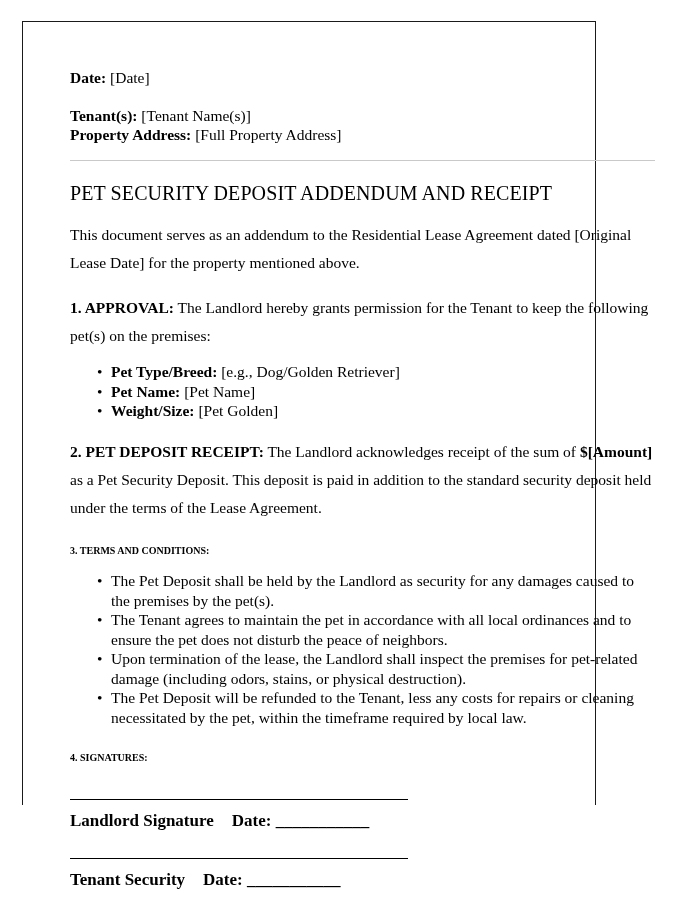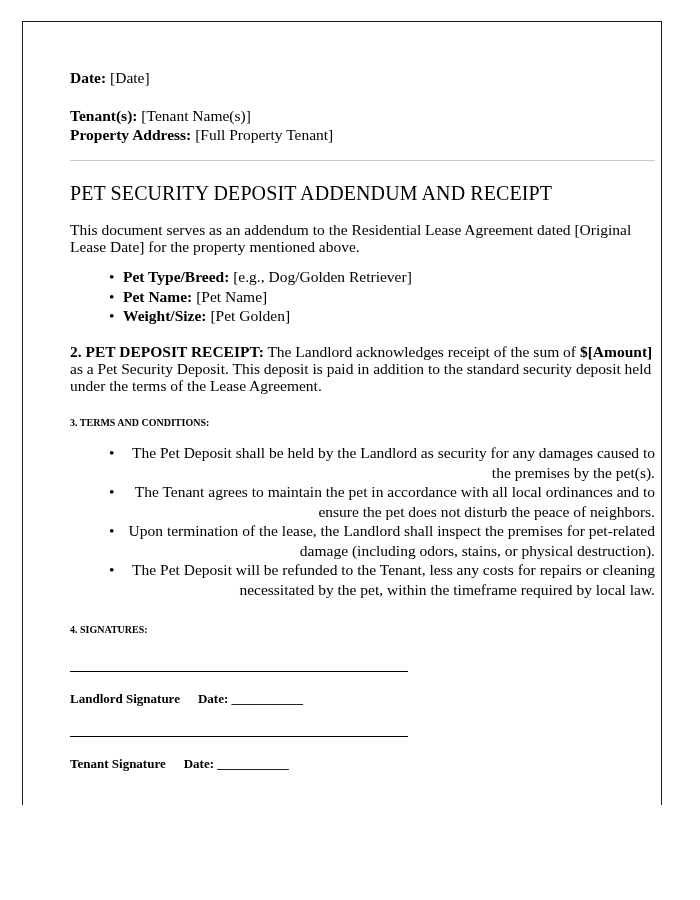--- a/index.html
+++ b/index.html
@@ -12,21 +12,21 @@
     height: 900px;
     font-family: "Liberation Serif", "DejaVu Serif", serif;
     color: #000000;
     overflow: hidden;
   }
 
   #page-frame {
     position: absolute;
     left: 22px;
     top: 21px;
-    width: 640px;
+    width: 574px;
     height: 784px;
     border-left: 1.5px solid #1a1a1a;
     border-right: 1.5px solid #1a1a1a;
     border-top: 1.5px solid #1a1a1a;
     border-bottom: none;
     box-sizing: border-box;
     background: #ffffff;
   }
 
   #doc-body {
@@ -58,21 +58,21 @@
   .doc-title {
     font-size: 20px;
     font-weight: normal;
     letter-spacing: 0.1px;
     margin: 21px 0 0 0;
     line-height: 22px;
   }
 
   .para {
     font-size: 15.5px;
-    line-height: 17px;
+    line-height: 28px;
     margin: 17px 0 0 0;
     text-align: left;
   }
   .para .b {
     font-weight: bold;
   }
 
   .section-head {
     font-size: 10px;
     font-weight: bold;
@@ -81,59 +81,58 @@
   }
 
   ul.doc-list {
     margin: 12px 0 0 0;
     padding-left: 41px;
     list-style: none;
   }
   ul.doc-list li {
     font-size: 15.5px;
     line-height: 19.5px;
-    margin: 0 0 0 12px;
+    margin: 0 0 0 0;
     position: relative;
     padding-left: 0;
   }
   ul.doc-list li::before {
     content: "\2022";
     position: absolute;
     left: -14px;
     top: 0;
     font-size: 15.5px;
   }
   ul.doc-list li .b {
     font-weight: bold;
   }
 
   ul.terms-list {
     margin: 11px 0 0 0;
-    text-align: right;
   }
   ul.terms-list li {
     margin-bottom: 0px;
   }
 
   .sig-block {
     margin-top: 31px;
   }
   .sig-block.second {
     margin-top: 27px;
   }
   .sig-rule {
     width: 338px;
     border-top: 1.5px solid #000000;
     height: 0;
   }
   .sig-labels {
-    font-size: 13px;
+    font-size: 17px;
     font-weight: bold;
     line-height: 21px;
-    margin-top: 16px;
+    margin-top: 10px;
     white-space: pre;
   }
   .sig-name {
     font-weight: bold;
   }
   .sig-date-label {
     font-weight: bold;
     margin-left: 18px;
   }
   .sig-date-blank {
@@ -155,29 +154,32 @@
     </div>
 
     <div class="meta-gap"></div>
 
     <p class="meta-line">
       <span class="lbl">Tenant(s):</span>
       <span>[Tenant Name(s)]</span>
     </p>
     <p class="meta-line">
       <span class="lbl">Property Address:</span>
-      <span>[Full Property Tenant]</span>
+      <span>[Full Property Address]</span>
     </p>
 
     <hr class="divider">
 
     <h1 class="doc-title">PET SECURITY DEPOSIT ADDENDUM AND RECEIPT</h1>
 
     <p class="para">This document serves as an addendum to the Residential Lease Agreement dated [Original Lease Date] for the property mentioned above.</p>
 
+    <p class="para">
+      <span class="b">1. APPROVAL:</span><span> The Landlord hereby grants permission for the Tenant to keep the following pet(s) on the premises:</span>
+    </p>
 
     <ul class="doc-list">
       <li>
         <span class="b">Pet Type/Breed:</span><span> [e.g., Dog/Golden Retriever]</span>
       </li>
       <li>
         <span class="b">Pet Name:</span><span> [Pet Name]</span>
       </li>
       <li>
         <span class="b">Weight/Size:</span><span> [Pet Golden]</span>
@@ -199,17 +201,17 @@
 
     <p class="section-head" style="margin-top:21px;">4. SIGNATURES:</p>
 
     <div class="sig-block">
       <div class="sig-rule"></div>
       <div class="sig-labels"><span class="sig-name">Landlord Signature</span><span class="sig-date-label">Date:</span> <span class="sig-date-blank">___________</span></div>
     </div>
 
     <div class="sig-block second">
       <div class="sig-rule"></div>
-      <div class="sig-labels"><span class="sig-name">Tenant Signature</span><span class="sig-date-label">Date:</span> <span class="sig-date-blank">___________</span></div>
+      <div class="sig-labels"><span class="sig-name">Tenant Security</span><span class="sig-date-label">Date:</span> <span class="sig-date-blank">___________</span></div>
     </div>
 
   </div>
 </div>
 
 </body></html>

